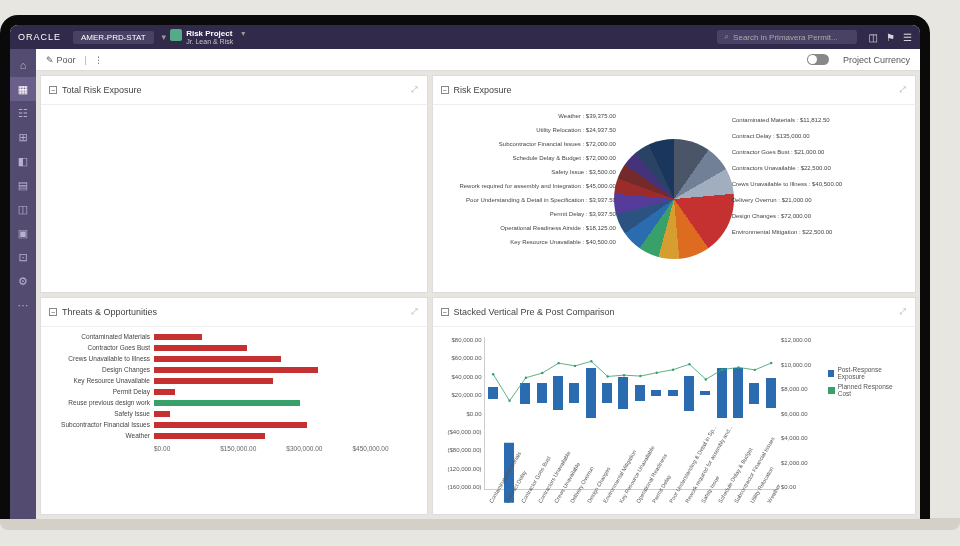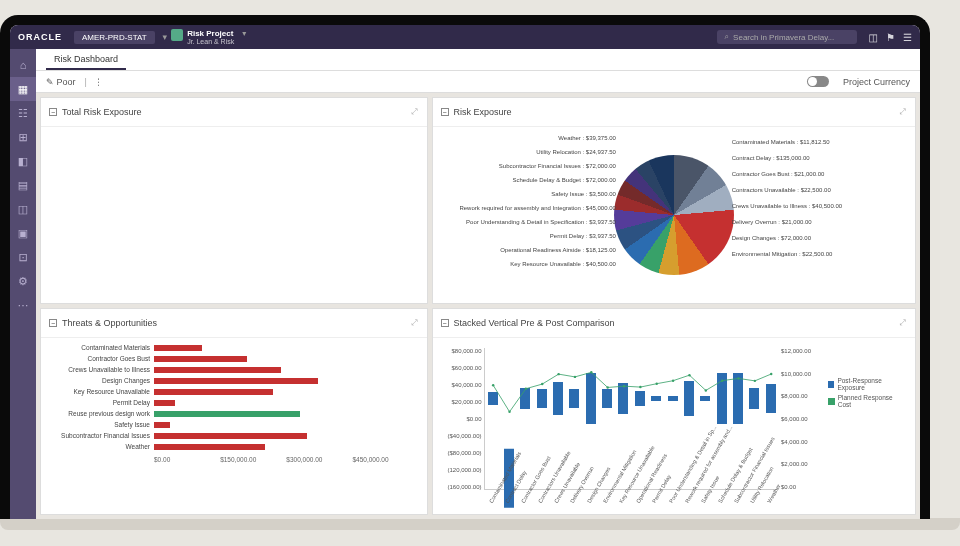--- a/index.html
+++ b/index.html
@@ -1,20 +1,20 @@
 <!DOCTYPE html>
 <html><head>
 <meta charset="utf-8">
 <style>
 *{box-sizing:border-box;margin:0;padding:0;font-family:Arial,sans-serif}
 body{background:#e8e6e0;display:flex;justify-content:center;align-items:flex-start;padding:15px}
 .laptop{width:930px;background:#fff;border-radius:18px 18px 0 0;border:10px solid #0a0a0a;border-bottom:none;overflow:hidden;position:relative}
 .laptop-base{width:960px;height:12px;background:#d4d0c8;border-radius:0 0 8px 8px;margin-top:-1px}
 .topbar{background:#312a4a;height:24px;display:flex;align-items:center;padding:0 8px;color:#fff;font-size:9px}
-.topbar .brand{font-weight:bold;letter-spacing:1px;margin-right:12px}
+.topbar .brand{font-weight:normal;letter-spacing:1px;margin-right:12px}
 .topbar .stat{background:#4a4265;padding:2px 8px;border-radius:2px;margin-right:4px;font-size:8px}
 .topbar .proj{display:flex;align-items:flex-start;gap:4px;font-size:8px}
 .topbar .proj-icon{width:12px;height:12px;background:#5a8;border-radius:2px}
 .topbar .spacer{flex:1}
 .topbar .search{background:#4a4265;border-radius:3px;padding:2px 8px;width:140px;color:#aaa;font-size:8px;display:flex;align-items:center;gap:4px}
 .topbar .icons{display:flex;gap:8px;margin-left:12px}
 .topbar .icons span{opacity:0.8;font-size:10px}
 .app{display:flex;height:470px;background:#f2f0ed}
 .sidebar{width:26px;background:#544b70;display:flex;flex-direction:column;padding-top:4px}
 .sidebar .si{width:26px;height:24px;display:flex;align-items:center;justify-content:center;color:#b8b0d0;font-size:11px;cursor:pointer}
@@ -84,21 +84,21 @@
    <span class="proj-icon"></span>
    <span>
     <div style="font-weight:bold">Risk Project</div>
     <div style="font-size:7px;opacity:.7">Jr. Lean &amp; Risk</div>
    </span>
    <span style="margin-left:4px;color:#999">▾</span>
   </span>
   <span class="spacer"></span>
   <span class="search">
    <span>⌕</span>
-   <span>Search in Primavera Delay...</span>
+   <span>Search in Primavera Permit...</span>
   </span>
   <span class="icons">
    <span>◫</span>
    <span>⚑</span>
    <span>☰</span>
   </span>
  </div>
  <div class="app">
   <div class="sidebar">
    <div class="si">⌂</div>
@@ -107,23 +107,20 @@
    <div class="si">⊞</div>
    <div class="si">◧</div>
    <div class="si">▤</div>
    <div class="si">◫</div>
    <div class="si">▣</div>
    <div class="si">⊡</div>
    <div class="si">⚙</div>
    <div class="si">⋯</div>
   </div>
   <div class="main">
-   <div class="tabbar">
-    <div class="tab">Risk Dashboard</div>
-   </div>
    <div class="toolbar">
     <span class="edit">
      <span>✎</span>
      <span>Poor</span>
      <span style="margin-left:6px;color:#aaa">|</span>
      <span style="margin-left:4px">⋮</span>
     </span>
     <span class="right">
      <span class="toggle"></span>
      <span>Project Currency</span>

